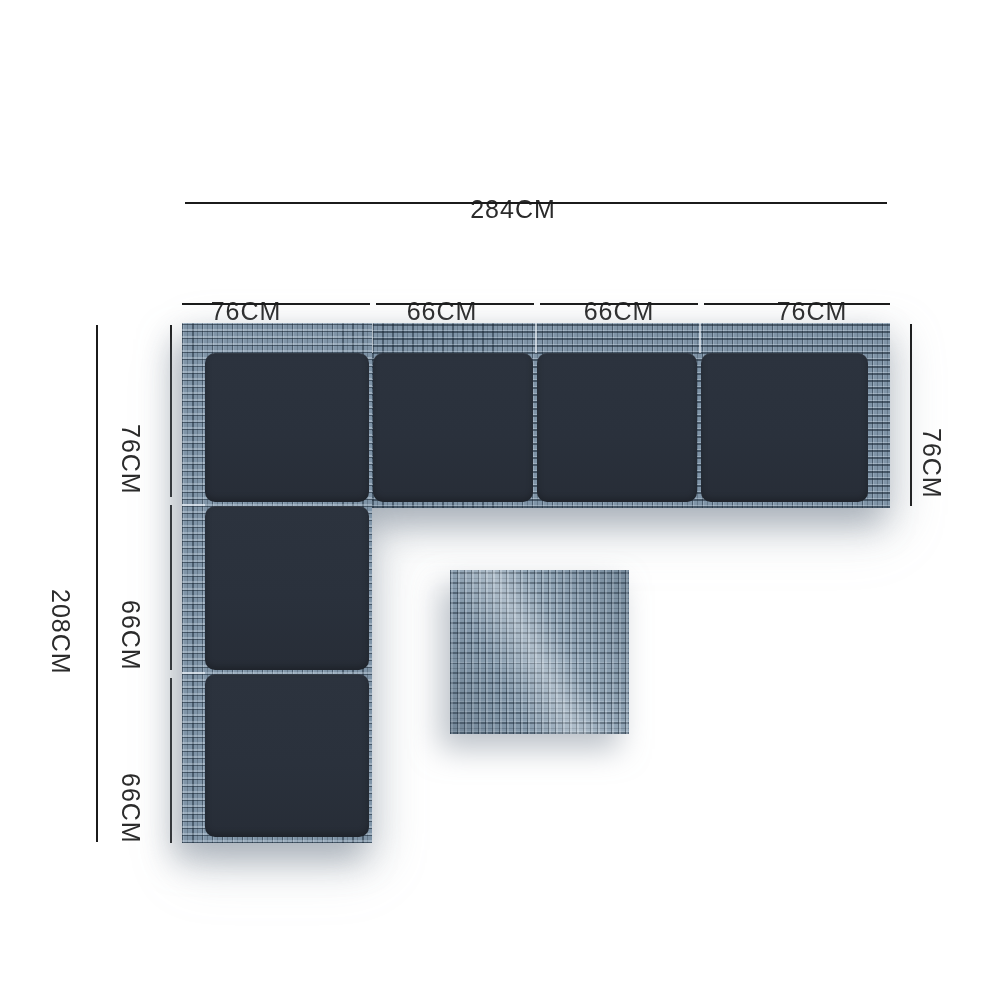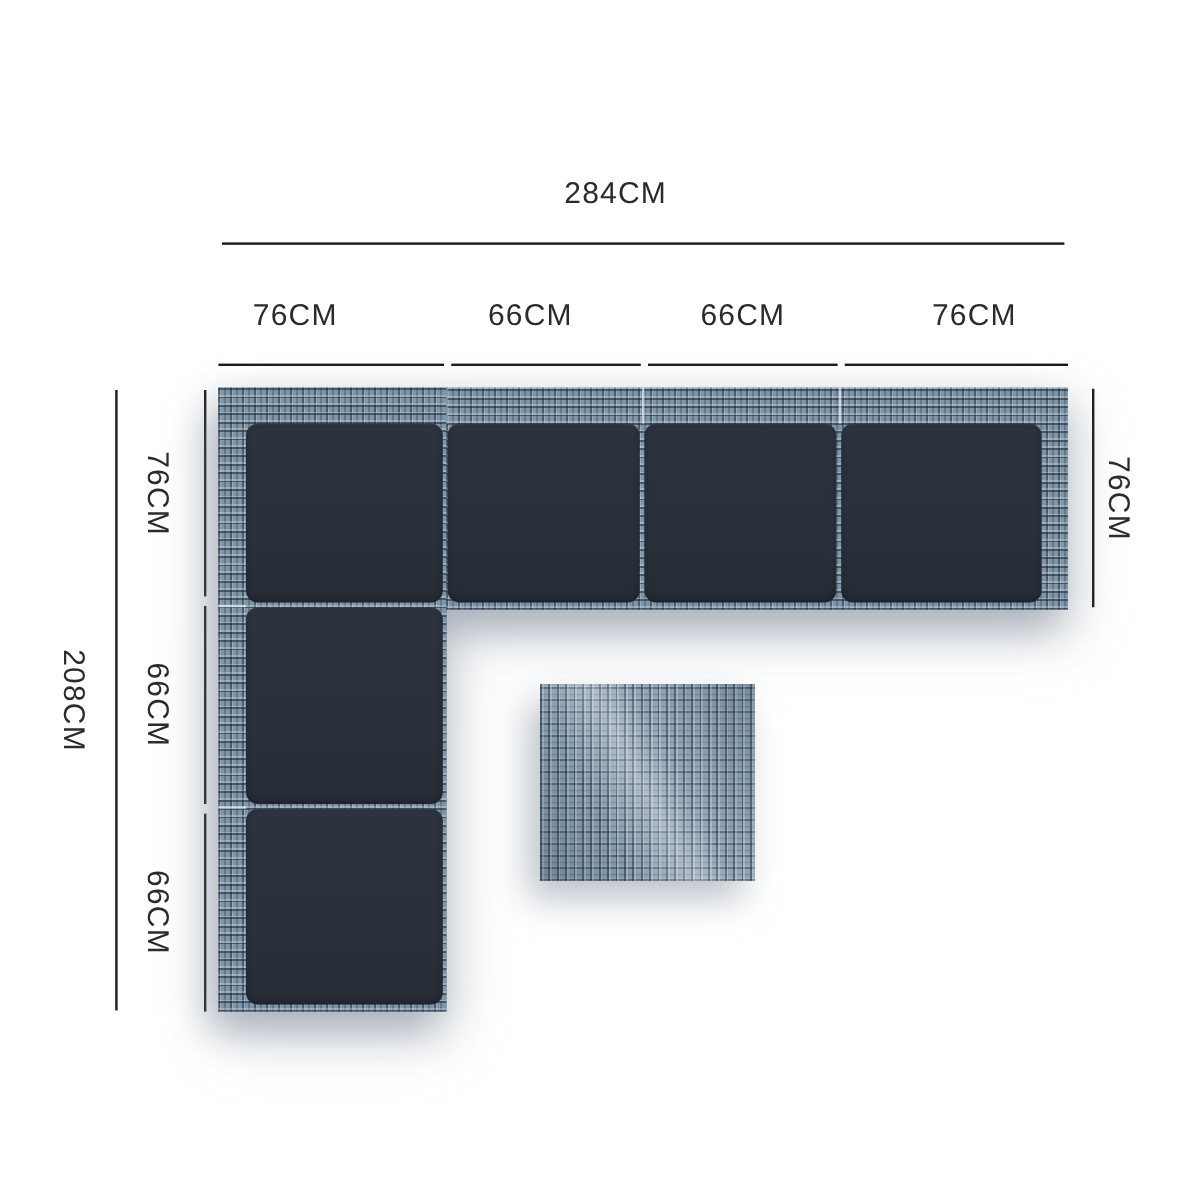--- a/index.html
+++ b/index.html
@@ -7,21 +7,21 @@
     position:relative;width:1000px;height:1000px;background:#ffffff;overflow:hidden;
     font-family:"Liberation Sans", sans-serif;
   }
   
   .dim-line{position:absolute;background:#1b1b1b;}
   .dim-line.h{height:2px;}
   .dim-line.v{width:2px;}
   
   .dim-label{
     position:absolute;color:#2b2b2b;font-size:25px;letter-spacing:1px;
-    text-align:center;white-space:nowrap;
+    text-align:center;white-space:nowrap;margin-top:48px;
   }
   .dim-label.v{
     writing-mode:vertical-rl;text-align:center;width:30px;letter-spacing:1px;
   }
   
   .sofa-wrap{
     position:absolute;inset:0;
     filter:drop-shadow(-10px 16px 16px rgba(120,132,145,0.50))
            drop-shadow(10px 12px 20px rgba(120,132,145,0.30));
   }

